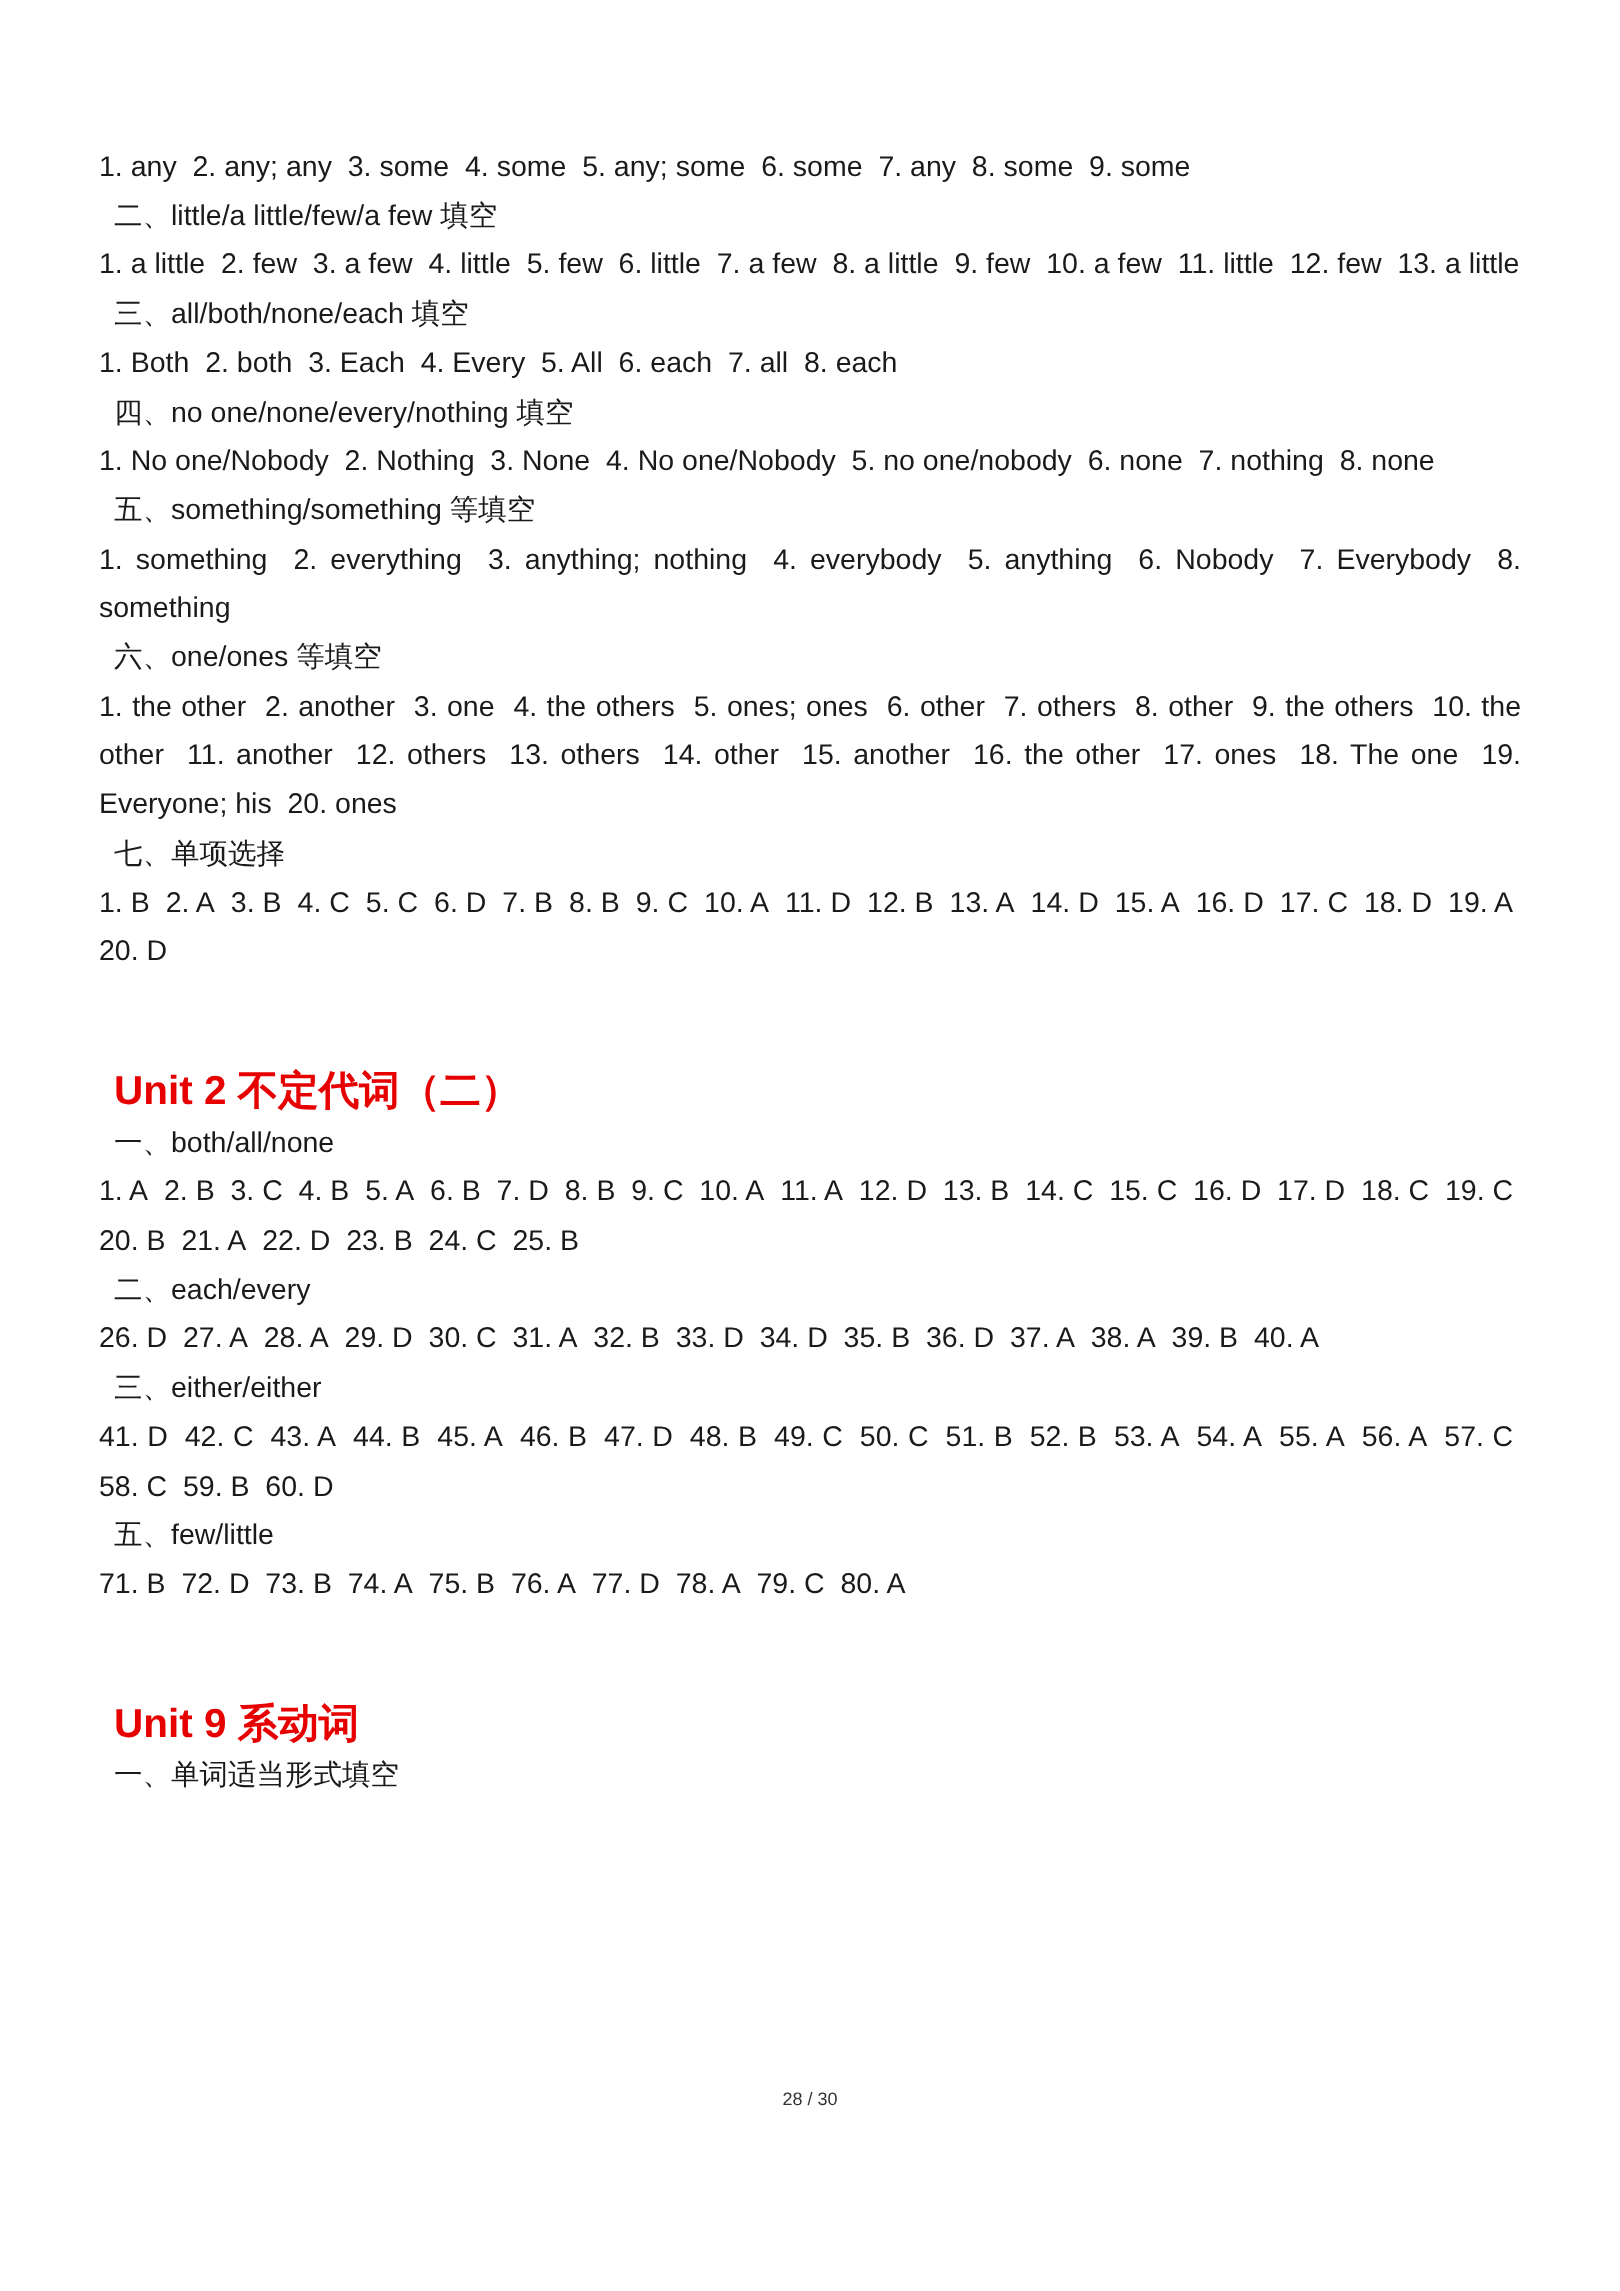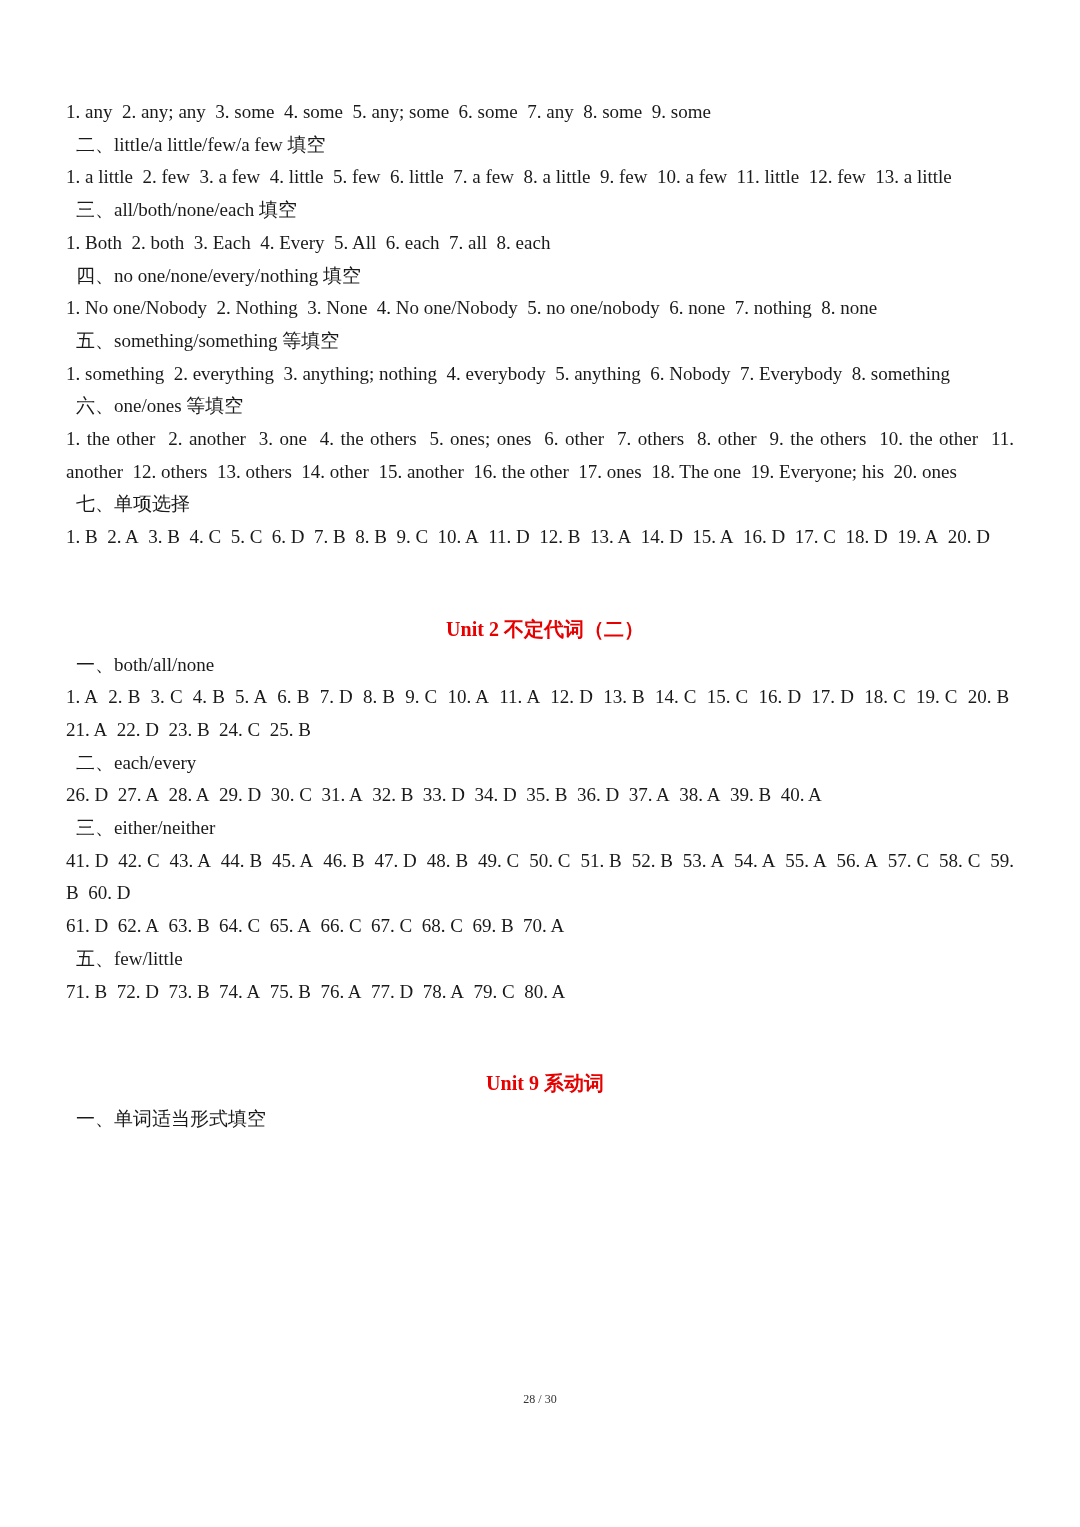--- a/index.html
+++ b/index.html
@@ -5,21 +5,21 @@
   html, body {
     margin: 0;
     padding: 0;
     background: #ffffff;
   }
   .page {
     position: relative;
     width: 1080px;
     height: 1527px;
     background: var(--page-bg, #ffffff);
-    font-family: Liberation Serif, serif;
+    font-family: Liberation Sans, sans-serif;
     color: var(--text-color, #1a1a1a);
     overflow: hidden;
     box-sizing: border-box;
   }
   .content {
     position: absolute;
     left: 66px;
     right: 66px;
     top: 96px;
     font-size: 19px;
@@ -28,24 +28,23 @@
   .answers {
     text-align: justify;
   }
   .section-heading {
     padding-left: 10px;
   }
   .unit-heading {
     padding-left: 10px;
     color: var(--heading-red, #e60000);
     font-weight: bold;
-    font-size: 20px;
+    font-size: 27px;
     margin-top: 59px;
     margin-bottom: 3px;
-    text-align: center;
   }
   .footer {
     position: absolute;
     left: 0;
     right: 0;
     top: 1392px;
     text-align: center;
     font-size: 12px;
     color: #333333;
   }
@@ -66,22 +65,21 @@
       <div class="answers">1. something&nbsp; 2. everything&nbsp; 3. anything; nothing&nbsp; 4. everybody&nbsp; 5. anything&nbsp; 6. Nobody&nbsp; 7. Everybody&nbsp; 8. something</div>
       <div class="section-heading">六、one/ones 等填空</div>
       <div class="answers">1. the other&nbsp; 2. another&nbsp; 3. one&nbsp; 4. the others&nbsp; 5. ones; ones&nbsp; 6. other&nbsp; 7. others&nbsp; 8. other&nbsp; 9. the others&nbsp; 10. the other&nbsp; 11. another&nbsp; 12. others&nbsp; 13. others&nbsp; 14. other&nbsp; 15. another&nbsp; 16. the other&nbsp; 17. ones&nbsp; 18. The one&nbsp; 19. Everyone; his&nbsp; 20. ones</div>
       <div class="section-heading">七、单项选择</div>
       <div class="answers">1. B&nbsp; 2. A&nbsp; 3. B&nbsp; 4. C&nbsp; 5. C&nbsp; 6. D&nbsp; 7. B&nbsp; 8. B&nbsp; 9. C&nbsp; 10. A&nbsp; 11. D&nbsp; 12. B&nbsp; 13. A&nbsp; 14. D&nbsp; 15. A&nbsp; 16. D&nbsp; 17. C&nbsp; 18. D&nbsp; 19. A&nbsp; 20. D</div>
       <div class="unit-heading">Unit 2 不定代词（二）</div>
       <div class="section-heading">一、both/all/none</div>
       <div class="answers">1. A&nbsp; 2. B&nbsp; 3. C&nbsp; 4. B&nbsp; 5. A&nbsp; 6. B&nbsp; 7. D&nbsp; 8. B&nbsp; 9. C&nbsp; 10. A&nbsp; 11. A&nbsp; 12. D&nbsp; 13. B&nbsp; 14. C&nbsp; 15. C&nbsp; 16. D&nbsp; 17. D&nbsp; 18. C&nbsp; 19. C&nbsp; 20. B&nbsp; 21. A&nbsp; 22. D&nbsp; 23. B&nbsp; 24. C&nbsp; 25. B</div>
       <div class="section-heading">二、each/every</div>
       <div class="answers">26. D&nbsp; 27. A&nbsp; 28. A&nbsp; 29. D&nbsp; 30. C&nbsp; 31. A&nbsp; 32. B&nbsp; 33. D&nbsp; 34. D&nbsp; 35. B&nbsp; 36. D&nbsp; 37. A&nbsp; 38. A&nbsp; 39. B&nbsp; 40. A</div>
-      <div class="section-heading">三、either/neither</div>
+      <div class="section-heading">三、either/either</div>
       <div class="answers">41. D&nbsp; 42. C&nbsp; 43. A&nbsp; 44. B&nbsp; 45. A&nbsp; 46. B&nbsp; 47. D&nbsp; 48. B&nbsp; 49. C&nbsp; 50. C&nbsp; 51. B&nbsp; 52. B&nbsp; 53. A&nbsp; 54. A&nbsp; 55. A&nbsp; 56. A&nbsp; 57. C&nbsp; 58. C&nbsp; 59. B&nbsp; 60. D</div>
-      <div class="answers">61. D&nbsp; 62. A&nbsp; 63. B&nbsp; 64. C&nbsp; 65. A&nbsp; 66. C&nbsp; 67. C&nbsp; 68. C&nbsp; 69. B&nbsp; 70. A</div>
       <div class="section-heading">五、few/little</div>
       <div class="answers">71. B&nbsp; 72. D&nbsp; 73. B&nbsp; 74. A&nbsp; 75. B&nbsp; 76. A&nbsp; 77. D&nbsp; 78. A&nbsp; 79. C&nbsp; 80. A</div>
       <div class="unit-heading">Unit 9 系动词</div>
       <div class="section-heading">一、单词适当形式填空</div>
     </div>
   <div class="footer">28 / 30</div>
 </div>
 
 </body></html>

